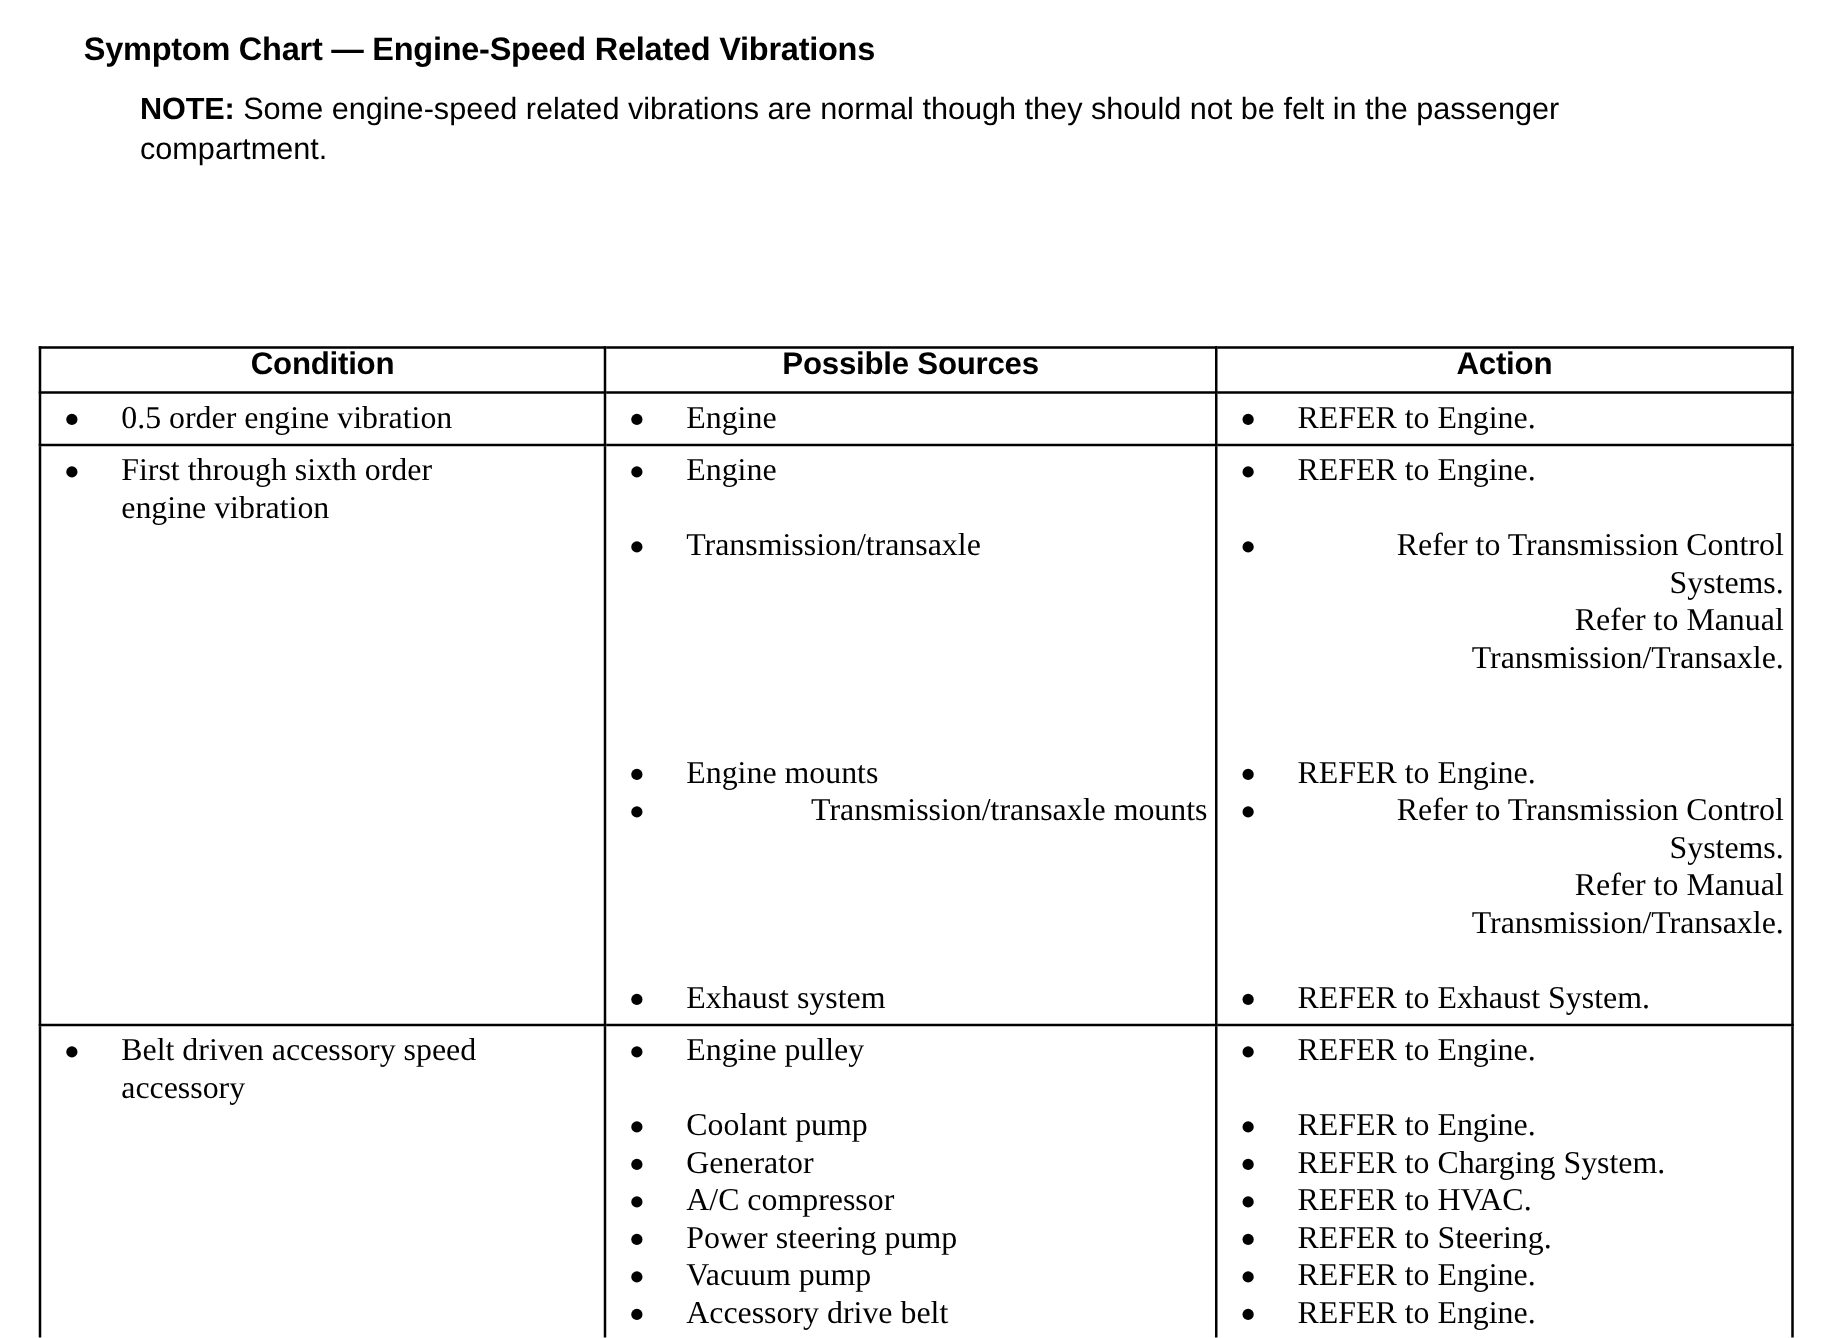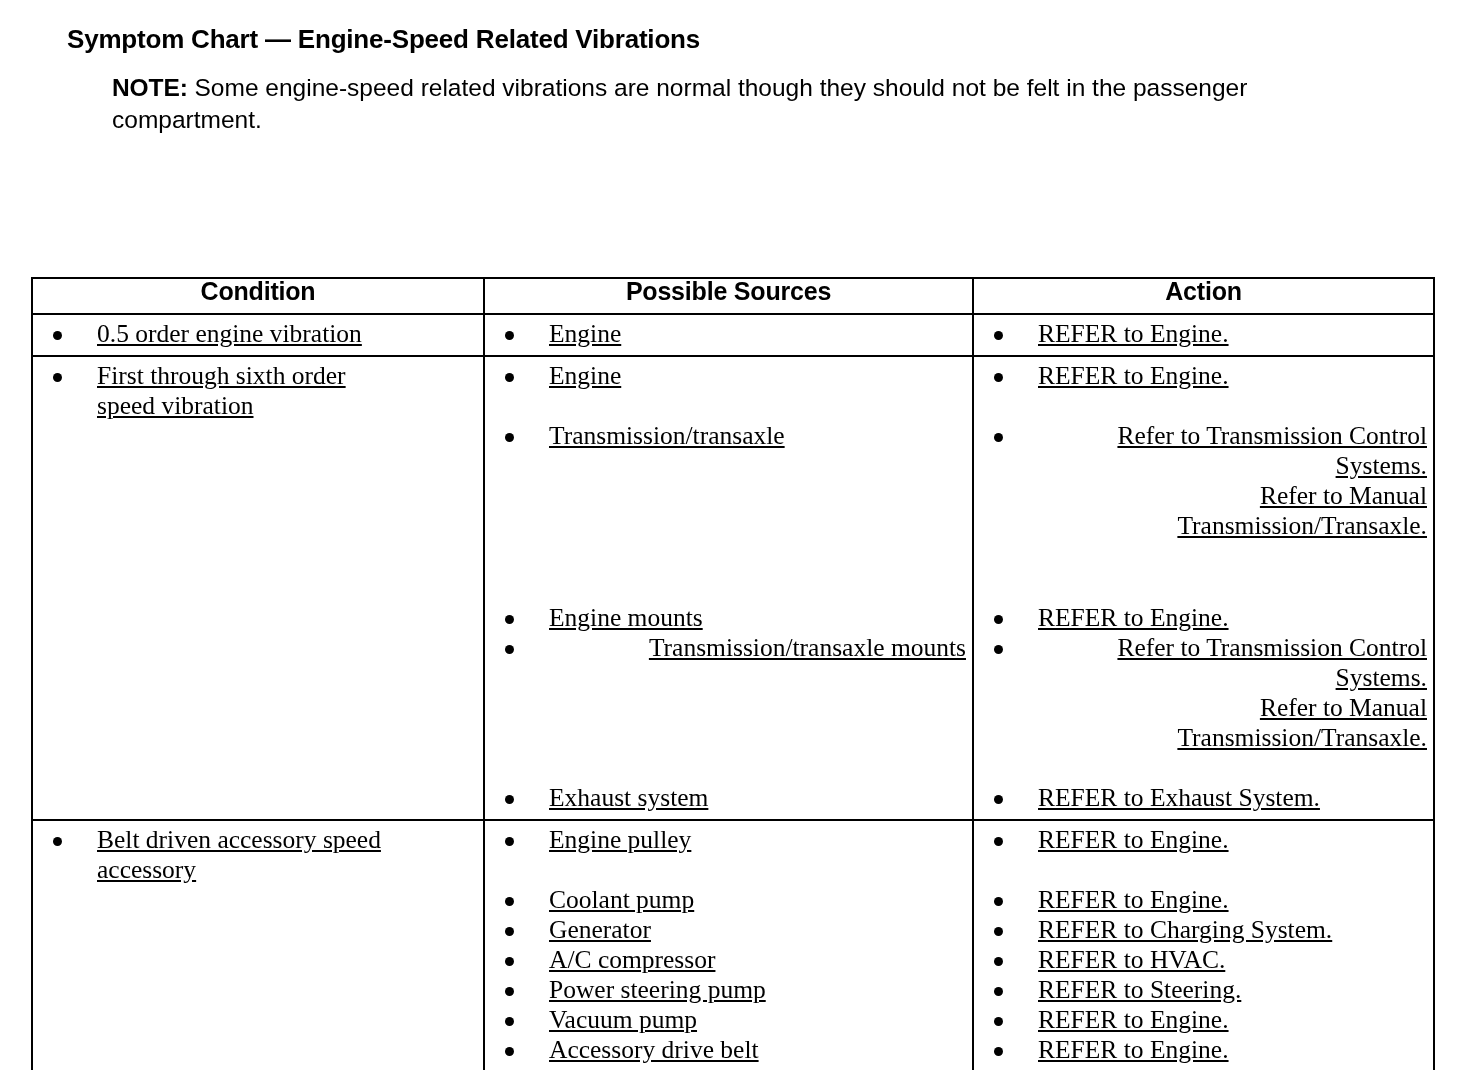--- a/index.html
+++ b/index.html
@@ -92,21 +92,20 @@
   }
   ul.blist {
     list-style: none;
     margin: 0;
     padding: 0;
   }
   ul.blist > li {
     position: relative;
     padding-left: 58px;
     margin: 0;
-    text-decoration: underline;
   }
   ul.blist > li.bulleted::before {
     content: "";
     position: absolute;
     left: 14px;
     top: 12px;
     width: 9px;
     height: 9px;
     background: #000;
     border-radius: 50%;
@@ -177,21 +176,21 @@
         </div>
       </td>
     </tr>
 
     <tr>
       <td>
         <div class="cell">
           <ul class="blist">
             <li class="bulleted">
               <span class="line">First through sixth order</span>
-              <span class="line">speed vibration</span>
+              <span class="line">engine vibration</span>
             </li>
           </ul>
         </div>
       </td>
 
       <td>
         <div class="cell">
           <ul class="blist">
             <li class="bulleted">
               <span class="line">Engine</span>

